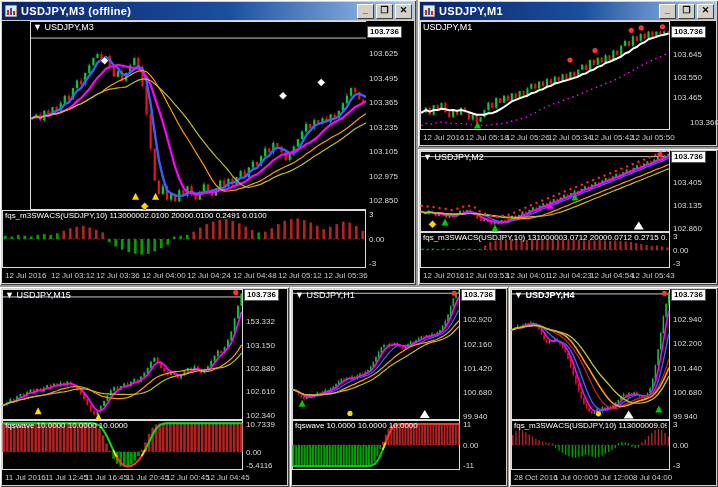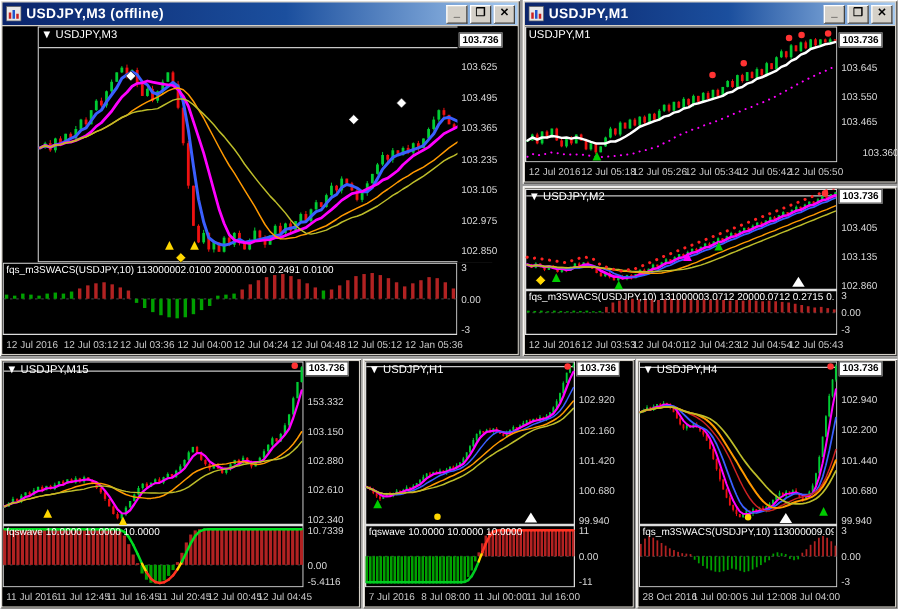--- a/index.html
+++ b/index.html
@@ -328,21 +328,21 @@
             <div class="ptick" style="top: 49px;">-3</div>
           </div>
           <div class="taxis" style="height: 15px; width: 412px;">
             <div class="tlabel" style="left: 3px;">12 Jul 2016</div>
             <div class="tlabel" style="left: 49px;">12 Jul 03:12</div>
             <div class="tlabel" style="left: 94px;">12 Jul 03:36</div>
             <div class="tlabel" style="left: 140px; text-align: center;">12 Jul 04:00</div>
             <div class="tlabel" style="left: 185px;">12 Jul 04:24</div>
             <div class="tlabel" style="left: 231px;">12 Jul 04:48</div>
             <div class="tlabel" style="left: 276px;">12 Jul 05:12</div>
-            <div class="tlabel" style="left: 322px;">12 Jan 05:36</div>
+            <div class="tlabel" style="left: 322px;">12 Jul 05:36</div>
           </div>
         </div>
       </div>
   </div>
 
   <div class="window" style="left:418px;top:0;width:300px;height:147px;">
     <div class="titlebar">
       <span class="ticon">
         <svg width="12" height="12">
             <rect x="0" y="0" width="12" height="12" fill="#e8e8e8" stroke="#555"></rect>
@@ -1368,34 +1368,28 @@
               <line x1="161" y1="4.103448275862069" x2="163.79999999999998" y2="4.103448275862069" stroke="#ff3322" stroke-width="2" stroke-linecap="round"></line>
               <line x1="163.79999999999998" y1="4.103448275862069" x2="166.6" y2="4.103448275862069" stroke="#ff3322" stroke-width="2" stroke-linecap="round"></line>
             </svg>
             <div class="ind-label" style="width: 162px;">fqswave 10.0000 10.0000 10.0000</div>
           </div>
           <div class="paxis" style="left: 168px; width: 46px; top: 131px; height: 50px;">
             <div class="ptick" style="top: 0px;">11</div>
             <div class="ptick" style="top: 21px;">0.00</div>
             <div class="ptick" style="top: 41px;">-11</div>
           </div>
-          <div class="taxis" style="height: 15px; width: 214px;">
-            <div class="tlabel" style="left: 3px;">7 Jul 2016</div>
-            <div class="tlabel" style="left: 45px;">8 Jul 08:00</div>
-            <div class="tlabel" style="left: 87px;">11 Jul 00:00</div>
-            <div class="tlabel" style="left: 129px;">11 Jul 16:00</div>
-          </div>
         </div>
       </div>
   </div>
 
   <div class="window" style="left:509px;top:287px;width:209px;height:200px;">
     <div class="client untitled">
         <div class="chart">
-          <div class="pane" style="top: 0px; height: 131px; width: 159px;">
+          <div class="pane" style="top: 0px; height: 131px; width: 159px; font-weight: bold;">
             <svg width="159" height="131">
               <rect x="0.5" y="0.5" width="158" height="130" fill="none" stroke="#dcdcdc"></rect>
               <line x1="1" x2="158" y1="4.909090909090601" y2="4.909090909090601" stroke="#c8c8c8" stroke-width="1"></line>
               <line x1="1.325" x2="1.325" y1="40.74242424242427" y2="40.74242424242427" stroke="#00cc33" stroke-width="0.8"></line>
               <rect x="0.59625" y="40.74242424242427" width="1.4575" height="1" fill="#00cc33"></rect>
               <line x1="3.9749999999999996" x2="3.9749999999999996" y1="37.949378787878764" y2="41.16167424242448" stroke="#00cc33" stroke-width="0.8"></line>
               <rect x="3.24625" y="38.78787878787874" width="1.4575" height="1.9545454545455314" fill="#00cc33"></rect>
               <line x1="6.625" x2="6.625" y1="35.15633333333327" y2="39.6263787878787" stroke="#00cc33" stroke-width="0.8"></line>
               <rect x="5.89625" y="36.83333333333321" width="1.4575" height="1.9545454545455314" fill="#00cc33"></rect>
               <line x1="9.275" x2="9.275" y1="36.41408333333299" y2="39.394113636363436" stroke="#ee1111" stroke-width="0.8"></line>

